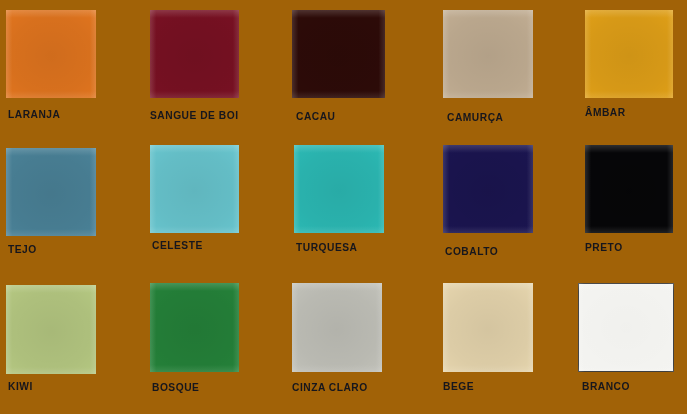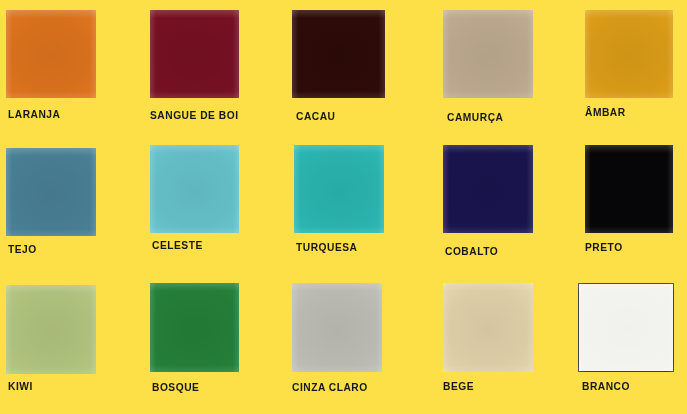--- a/index.html
+++ b/index.html
@@ -67,21 +67,21 @@
     font-size: 11px;
     letter-spacing: 0.55px;
     line-height: 12px;
     transform: scaleX(0.93);
     transform-origin: left center;
   }
 </style>
 </head>
 <body>
 
-<div id="palette-sheet" style="background: #fde047;">
+<div id="palette-sheet" style="background: #a16207;">
     <div class="swatch-chip" style="position: absolute; left: 6px; top: 10px; width: 90px; height: 88px; background-color: rgb(227, 118, 31);">
       <div class="glaze"></div>
       <div class="glaze-edge"></div>
     </div>
     <div class="swatch-label" style="left: 8px; top: 108px; color: rgb(22, 22, 29);">LARANJA</div>
     <div class="swatch-chip" style="position: absolute; left: 150px; top: 10px; width: 89px; height: 88px; background-color: rgb(122, 17, 35);">
       <div class="glaze"></div>
       <div class="glaze-edge"></div>
     </div>
     <div class="swatch-label" style="left: 150px; top: 109px; color: rgb(22, 22, 29);">SANGUE DE BOI</div>

